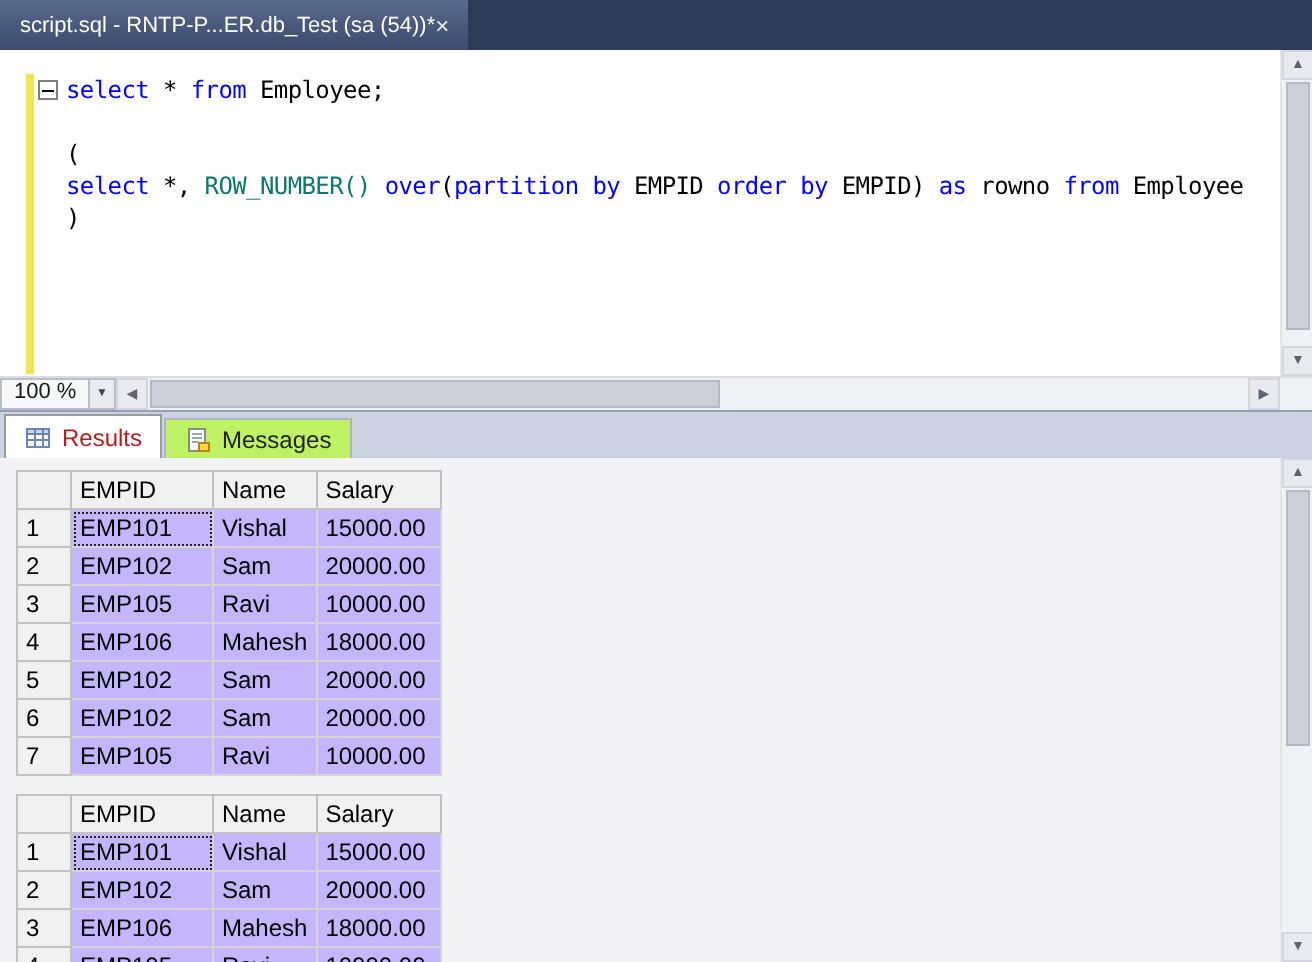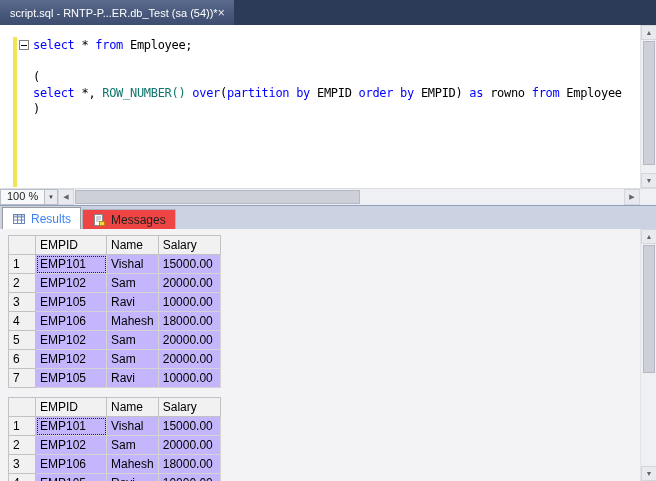--- a/index.html
+++ b/index.html
@@ -43,23 +43,23 @@
   .zoom .caret{margin-left:auto;align-self:stretch;display:flex;align-items:center;padding:0 3px;
     font-size:6px;color:#444;border-left:1px solid #B9BDC6;background:#E9EBF0}
   .h-scroll{flex:1;position:relative;background:#EFF0F4}
   .h-scroll .left{position:absolute;left:0;top:0;height:16px}
   .h-scroll .right{position:absolute;right:0;top:0;height:16px}
   .h-thumb{position:absolute;left:17px;top:1px;height:14px;width:285px;background:#CDCFD9;border:1px solid #B6B9C4}
   .corner{flex:0 0 16px;background:#EFF0F4}
 
   
   .rtabs{height:24px;background:#CBD3E2;border-top:1px solid #93A0BA;display:flex;align-items:flex-end;padding-left:2px;gap:1px}
-  .rtab{display:flex;align-items:center;gap:5px;padding:0 9px;font-size:12px;color:#3b82f6;white-space:nowrap}
+  .rtab{display:flex;align-items:center;gap:5px;padding:0 9px;font-size:12px;color:#b91c1c;white-space:nowrap}
   .rtab.active{height:22px;background:#FFFFFF;border:1px solid #9B9B9B;border-bottom:none}
-  .rtab.inactive{height:20px;background:#ef4444;border:1px solid #ACB3C3;border-bottom:none;color:#222}
+  .rtab.inactive{height:20px;background:#bef264;border:1px solid #ACB3C3;border-bottom:none;color:#222}
   .ricon{display:inline-flex;width:14px;height:14px}
 
   
   .results{position:relative;height:252px;background:#F3F3F5;padding:6px 0 0 8px;overflow:hidden}
   table.grid{border-collapse:collapse;table-layout:fixed;margin-bottom:9px;background:#fff}
   .grid th,.grid td{height:19px;padding:0 4px;font-size:12px;font-weight:normal;text-align:left;
     overflow:hidden;white-space:nowrap}
   .grid thead th{background:#F1F1F1;border:1px solid #C2C2C2;color:#000}
   .grid tbody th{background:#F1F1F1;border:1px solid #C2C2C2;color:#000}
   .grid td{background:#c4b5fd;border:1px solid #D4D4D4;color:#000}

